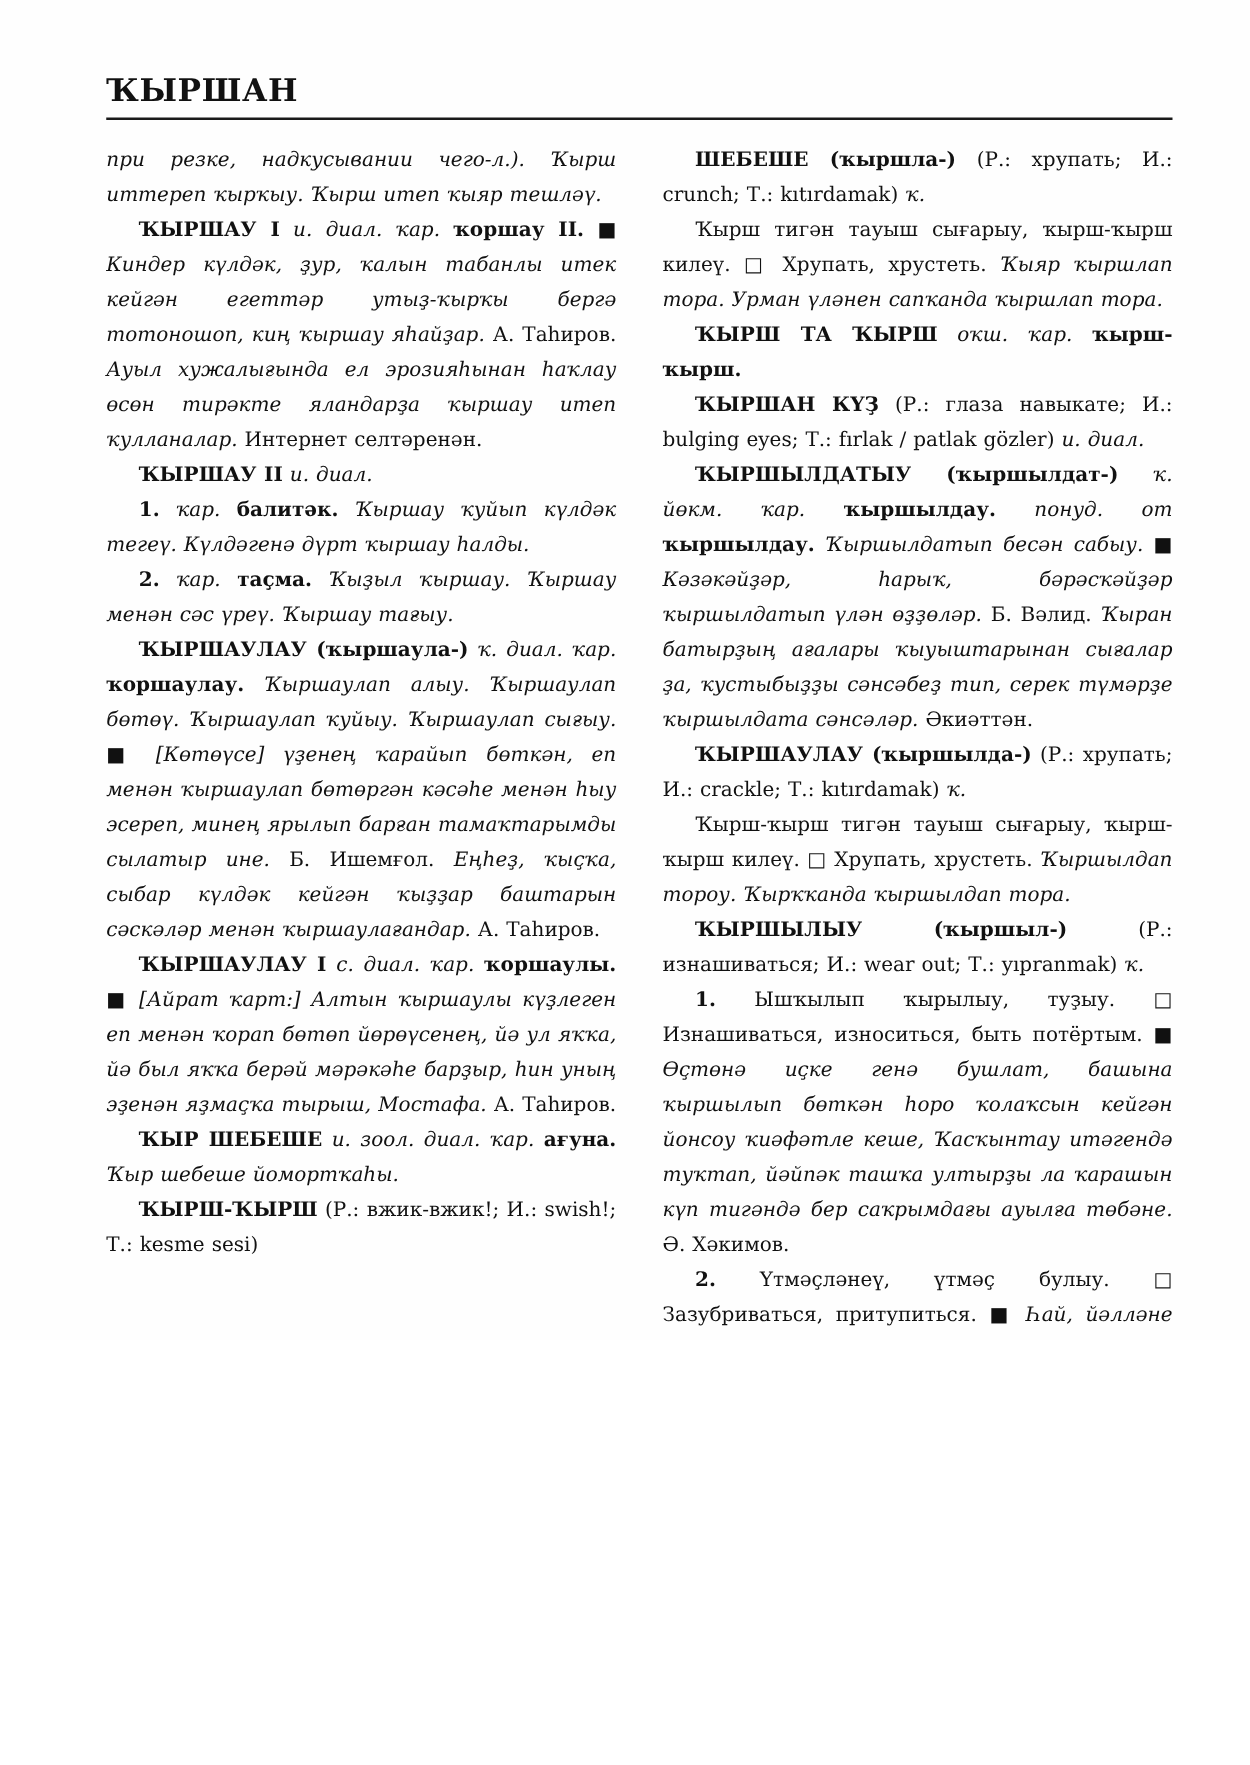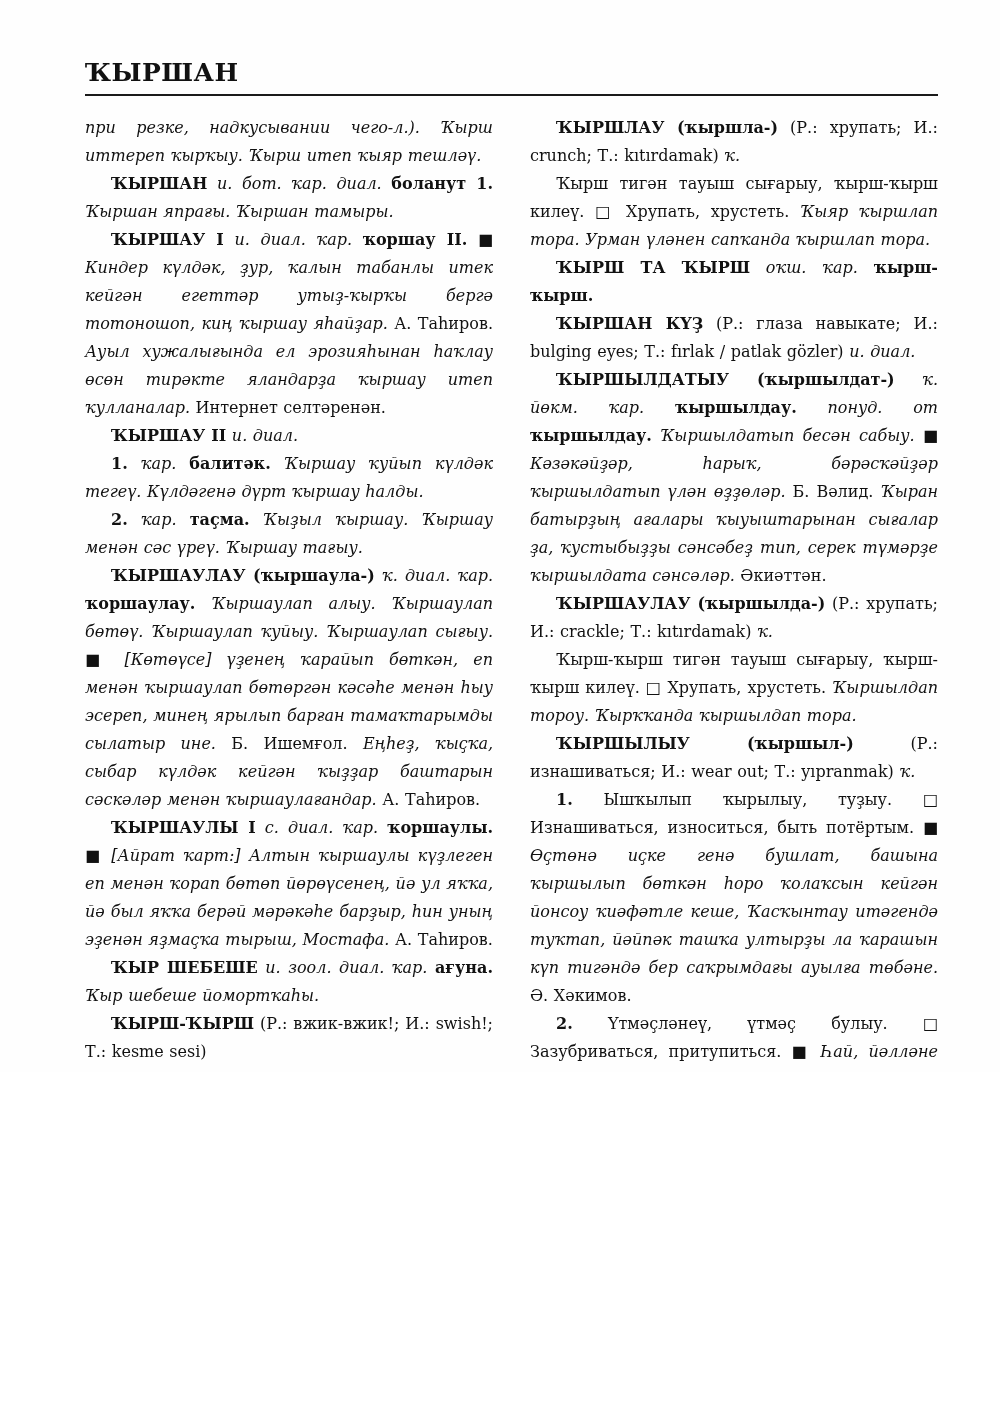--- a/index.html
+++ b/index.html
@@ -72,32 +72,31 @@
 </head>
 <body>
 
 <div class="page">
   <div class="guide-word">ҠЫРШАН</div>
   <div class="header-rule"></div>
 
   <div class="columns">
     <div class="column">
         <p class="para noindent"><span class="run-i">при резке, надкусывании чего-л.). Ҡырш иттереп ҡырҡыу. Ҡырш итеп ҡыяр тешләү.</span></p>
-        <p class="para"><span class="run-b">ҠЫРШАН</span><span class="run-i"> и. бот. ҡар. диал. </span><span class="run-b">боланут 1.</span><span class="run-i"> Ҡыршан япрағы. Ҡыршан тамыры.</span></p>
         <p class="para"><span class="run-b">ҠЫРШАУ I</span><span class="run-i"> и. диал. ҡар. </span><span class="run-b">ҡоршау II.</span><span class="run-n"> ■ </span><span class="run-i">Киндер күлдәк, ҙур, ҡалын табанлы итек кейгән егеттәр утыҙ-ҡырҡы бергә тотоношоп, киң ҡыршау яһайҙар.</span><span class="run-n"> А. Таһиров. </span><span class="run-i">Ауыл хужалығында ел эрозияһынан һаҡлау өсөн тирәкте яландарҙа ҡыршау итеп ҡулланалар.</span><span class="run-n"> Интернет селтәренән.</span></p>
         <p class="para"><span class="run-b">ҠЫРШАУ II</span><span class="run-i"> и. диал.</span></p>
         <p class="para"><span class="run-b">1.</span><span class="run-i"> ҡар. </span><span class="run-b">балитәк.</span><span class="run-i"> Ҡыршау ҡуйып күлдәк тегеү. Күлдәгенә дүрт ҡыршау һалды.</span></p>
         <p class="para"><span class="run-b">2.</span><span class="run-i"> ҡар. </span><span class="run-b">таҫма.</span><span class="run-i"> Ҡыҙыл ҡыршау. Ҡыршау менән сәс үреү. Ҡыршау тағыу.</span></p>
         <p class="para"><span class="run-b">ҠЫРШАУЛАУ (ҡыршаула-)</span><span class="run-i"> ҡ. диал. ҡар. </span><span class="run-b">ҡоршаулау.</span><span class="run-i"> Ҡыршаулап алыу. Ҡыршаулап бөтөү. Ҡыршаулап ҡуйыу. Ҡыршаулап сығыу.</span><span class="run-n"> ■ </span><span class="run-i">[Көтөүсе] үҙенең ҡарайып бөткән, еп менән ҡыршаулап бөтөргән кәсәһе менән һыу эсереп, минең ярылып барған тамаҡтарымды сылатыр ине.</span><span class="run-n"> Б. Ишемғол. </span><span class="run-i">Еңһеҙ, ҡыҫҡа, сыбар күлдәк кейгән ҡыҙҙар баштарын сәскәләр менән ҡыршаулағандар.</span><span class="run-n"> А. Таһиров.</span></p>
-        <p class="para"><span class="run-b">ҠЫРШАУЛЫ I</span><span class="run-i"> с. диал. ҡар. </span><span class="run-b">ҡоршаулы.</span><span class="run-n"> ■ </span><span class="run-i">[Айрат ҡарт:] Алтын ҡыршаулы күҙлеген еп менән ҡорап бөтөп йөрөүсенең, йә ул яҡҡа, йә был яҡҡа берәй мәрәкәһе барҙыр, һин уның эҙенән яҙмаҫҡа тырыш, Мостафа.</span><span class="run-n"> А. Таһиров.</span></p>
+        <p class="para"><span class="run-b">ҠЫРШАУЛАУ I</span><span class="run-i"> с. диал. ҡар. </span><span class="run-b">ҡоршаулы.</span><span class="run-n"> ■ </span><span class="run-i">[Айрат ҡарт:] Алтын ҡыршаулы күҙлеген еп менән ҡорап бөтөп йөрөүсенең, йә ул яҡҡа, йә был яҡҡа берәй мәрәкәһе барҙыр, һин уның эҙенән яҙмаҫҡа тырыш, Мостафа.</span><span class="run-n"> А. Таһиров.</span></p>
         <p class="para"><span class="run-b">ҠЫР ШЕБЕШЕ</span><span class="run-i"> и. зоол. диал. ҡар. </span><span class="run-b">ағуна.</span><span class="run-i"> Ҡыр шебеше йомортҡаһы.</span></p>
         <p class="para"><span class="run-b">ҠЫРШ-ҠЫРШ</span><span class="run-n"> (Р.: вжик-вжик!; И.: swish!; Т.: kesme sesi) </span></p>
       </div>
     <div class="column">
-        <p class="para"><span class="run-b">ҠЫРШЛАУ (ҡыршла-)</span><span class="run-n"> (Р.: хрупать; И.: crunch; Т.: kıtırdamak) </span><span class="run-i">ҡ.</span></p>
+        <p class="para"><span class="run-b">ШЕБЕШЕ (ҡыршла-)</span><span class="run-n"> (Р.: хрупать; И.: crunch; Т.: kıtırdamak) </span><span class="run-i">ҡ.</span></p>
         <p class="para"><span class="run-n">Ҡырш тигән тауыш сығарыу, ҡырш-ҡырш килеү. □ Хрупать, хрустеть. </span><span class="run-i">Ҡыяр ҡыршлап тора. Урман үләнен сапҡанда ҡыршлап тора.</span></p>
         <p class="para"><span class="run-b">ҠЫРШ ТА ҠЫРШ</span><span class="run-i"> оҡш. ҡар. </span><span class="run-b">ҡырш-ҡырш.</span></p>
         <p class="para"><span class="run-b">ҠЫРШАН КҮҘ</span><span class="run-n"> (Р.: глаза навыкате; И.: bulging eyes; Т.: fırlak / patlak gözler) </span><span class="run-i">и. диал.</span></p>
         <p class="para"><span class="run-b">ҠЫРШЫЛДАТЫУ (ҡыршылдат-)</span><span class="run-i"> ҡ. йөкм. ҡар. </span><span class="run-b">ҡыршылдау.</span><span class="run-i"> понуд. от </span><span class="run-b">ҡыршылдау.</span><span class="run-i"> Ҡыршылдатып бесән сабыу.</span><span class="run-n"> ■ </span><span class="run-i">Кәзәкәйҙәр, һарыҡ, бәрәсҡәйҙәр ҡыршылдатып үлән өҙҙөләр.</span><span class="run-n"> Б. Вәлид. </span><span class="run-i">Ҡыран батырҙың ағалары ҡыуыштарынан сығалар ҙа, ҡустыбыҙҙы сәнсәбеҙ тип, серек түмәрҙе ҡыршылдата сәнсәләр.</span><span class="run-n"> Әкиәттән.</span></p>
         <p class="para"><span class="run-b">ҠЫРШАУЛАУ (ҡыршылда-)</span><span class="run-n"> (Р.: хрупать; И.: crackle; Т.: kıtırdamak) </span><span class="run-i">ҡ.</span></p>
         <p class="para"><span class="run-n">Ҡырш-ҡырш тигән тауыш сығарыу, ҡырш-ҡырш килеү. □ Хрупать, хрустеть. </span><span class="run-i">Ҡыршылдап тороу. Ҡырҡҡанда ҡыршылдап тора.</span></p>
         <p class="para"><span class="run-b">ҠЫРШЫЛЫУ (ҡыршыл-)</span><span class="run-n"> (Р.: изнашиваться; И.: wear out; Т.: yıpranmak) </span><span class="run-i">ҡ.</span></p>
         <p class="para"><span class="run-b">1.</span><span class="run-n"> Ышҡылып ҡырылыу, туҙыу. □ Изнашиваться, износиться, быть потёртым. ■ </span><span class="run-i">Өҫтөнә иҫке генә бушлат, башына ҡыршылып бөткән һоро ҡолаҡсын кейгән йонсоу ҡиәфәтле кеше, Ҡасҡынтау итәгендә туҡтап, йәйпәк ташҡа ултырҙы ла ҡарашын күп тигәндә бер саҡрымдағы ауылға төбәне.</span><span class="run-n"> Ә. Хәкимов.</span></p>
         <p class="para"><span class="run-b">2.</span><span class="run-n"> Үтмәҫләнеү, үтмәҫ булыу. □ Зазубриваться, притупиться. ■ </span><span class="run-i">Һай, йәлләне Алдар ҡылысын. Ҡылыс ҡына түгел, йәшен ташы ине. Булаты утта ҡыҙған, һыуға һалмай, ат елдереп, елдә сыныҡҡан. Һәр саҡ бергә булды. Ул дуҫ ине, йән һаҡлаусы, еңеүсе. Үҙе лә һуң тамам ҡыршылған.</span></p>
       </div>

